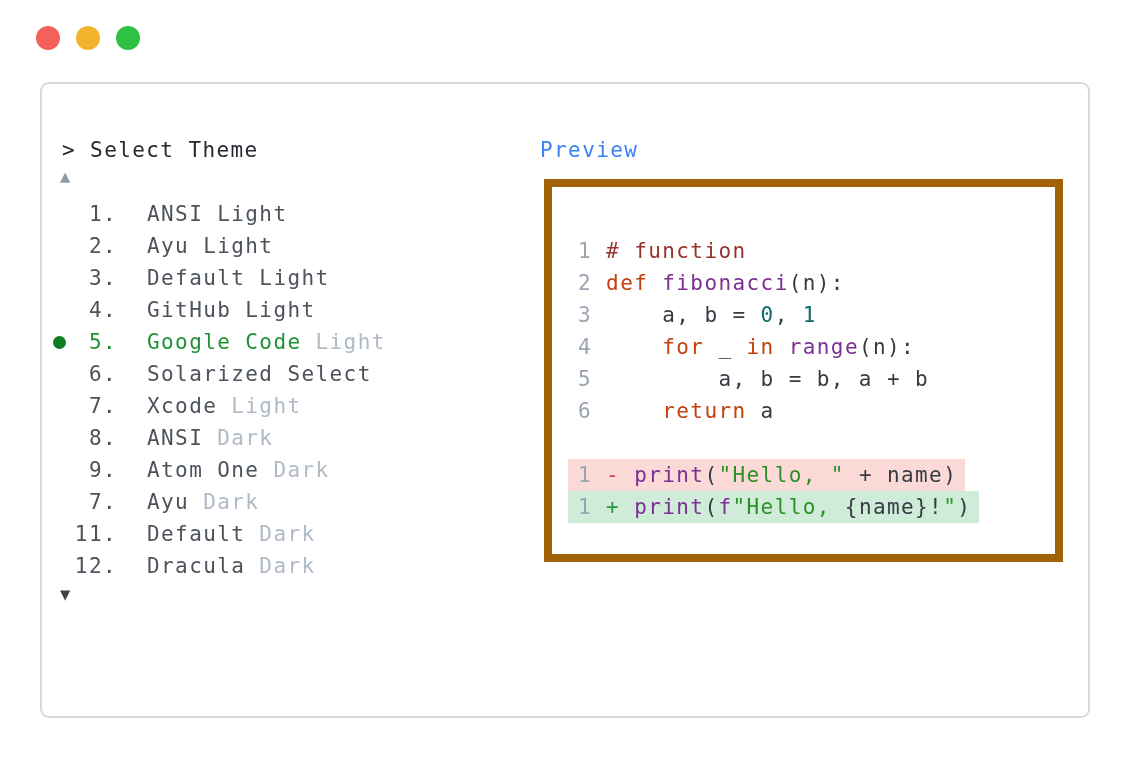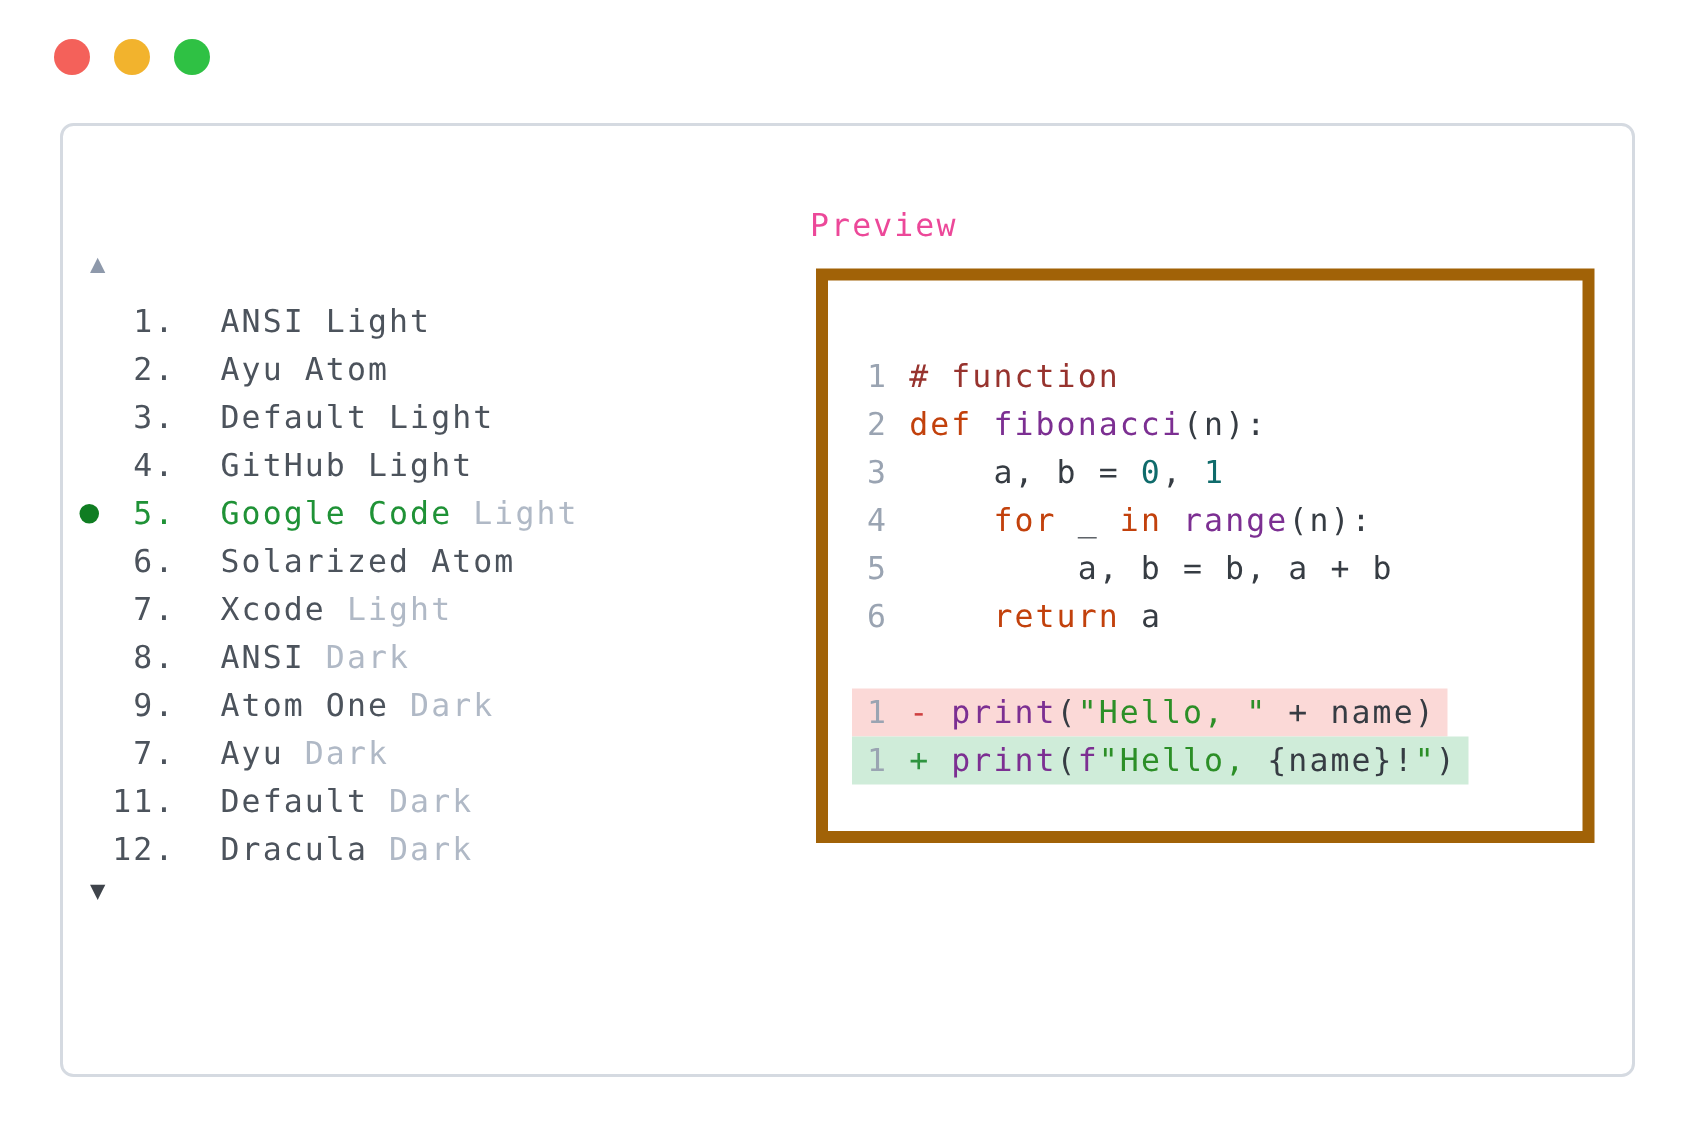--- a/index.html
+++ b/index.html
@@ -23,21 +23,21 @@
   .trow .marker{width:26px;display:inline-flex;justify-content:center;align-items:center;}
   .trow .dot{width:13px;height:13px;border-radius:50%;background:#0f7d22;}
   .trow .num{display:inline-block;width:45px;text-align:right;}
   .trow .nm{margin-left:30px;}
   .trow .variant{color:#b0b9c6;}
   .trow.selected .num,.trow.selected .nm{color:#1f9236;}
 
   .hint{position:absolute;left:20px;top:558px;height:28px;line-height:28px;color:#a8b0bd;white-space:pre;}
 
   
-  .preview-label{position:absolute;left:498px;top:52px;height:28px;line-height:28px;color:#ec4899;}
+  .preview-label{position:absolute;left:498px;top:52px;height:28px;line-height:28px;color:#3b82f6;}
   .preview-box{position:absolute;left:502px;top:95px;width:519px;height:383px;border:8px solid #a16207;box-sizing:border-box;background:#ffffff;}
   .codewrap{position:absolute;left:16px;top:48px;white-space:pre;}
   .cline{height:32px;line-height:32px;}
   .cline .bgspan{display:inline-block;height:32px;padding:0 8px 0 10px;}
   .cline.gap-top{margin-top:32px;}
   .cline.removed .bgspan{background:#fbd9d7;}
   .cline.added .bgspan{background:#cfecd9;}
   .ln{color:#9aa4b2;}
 
   .t-comment{color:#97332e;}
@@ -53,32 +53,33 @@
 <body>
 
 <div class="traffic" id="traffic">
     <span style="background: rgb(244, 97, 90);"></span>
     <span style="background: rgb(242, 179, 45);"></span>
     <span style="background: rgb(47, 193, 68);"></span>
   </div>
 
 <div class="panel">
 
+  <div class="prompt-row"><span class="caret">&gt;</span><span> </span><span>Select Theme</span></div>
 
   <div class="preview-label">Preview</div>
 
   <div class="arrow-up">▲</div>
 
   <div class="theme-list" id="theme-list">
       <div class="trow"><span class="marker"></span><span class="num">1.</span><span class="nm">ANSI Light</span></div>
-      <div class="trow"><span class="marker"></span><span class="num">2.</span><span class="nm">Ayu Atom</span></div>
+      <div class="trow"><span class="marker"></span><span class="num">2.</span><span class="nm">Ayu Light</span></div>
       <div class="trow"><span class="marker"></span><span class="num">3.</span><span class="nm">Default Light</span></div>
       <div class="trow"><span class="marker"></span><span class="num">4.</span><span class="nm">GitHub Light</span></div>
       <div class="trow selected"><span class="marker"><span class="dot"></span></span><span class="num">5.</span><span class="nm">Google Code</span><span class="variant"> Light</span></div>
-      <div class="trow"><span class="marker"></span><span class="num">6.</span><span class="nm">Solarized Atom</span></div>
+      <div class="trow"><span class="marker"></span><span class="num">6.</span><span class="nm">Solarized Select</span></div>
       <div class="trow"><span class="marker"></span><span class="num">7.</span><span class="nm">Xcode</span><span class="variant"> Light</span></div>
       <div class="trow"><span class="marker"></span><span class="num">8.</span><span class="nm">ANSI</span><span class="variant"> Dark</span></div>
       <div class="trow"><span class="marker"></span><span class="num">9.</span><span class="nm">Atom One</span><span class="variant"> Dark</span></div>
       <div class="trow"><span class="marker"></span><span class="num">7.</span><span class="nm">Ayu</span><span class="variant"> Dark</span></div>
       <div class="trow"><span class="marker"></span><span class="num">11.</span><span class="nm">Default</span><span class="variant"> Dark</span></div>
       <div class="trow"><span class="marker"></span><span class="num">12.</span><span class="nm">Dracula</span><span class="variant"> Dark</span></div>
     </div>
 
   <div class="arrow-down">▼</div>
 

